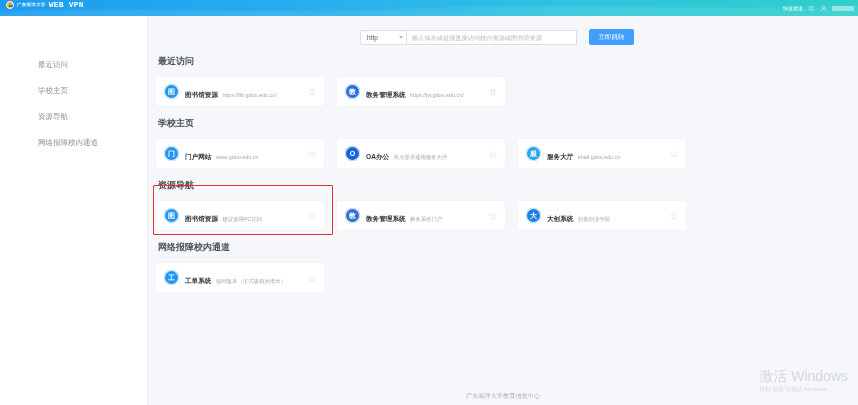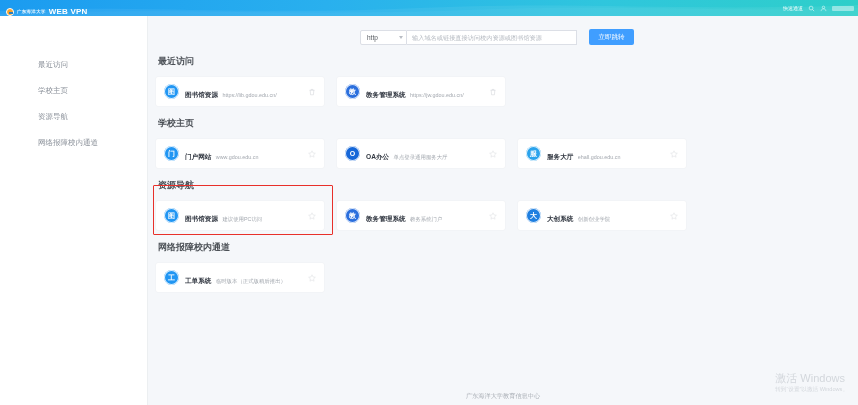--- a/index.html
+++ b/index.html
@@ -9,22 +9,23 @@
     overflow: hidden;
     background: #ffffff;
   }
 
   
   .header {
     position: relative;
     height: 16px;
     background: linear-gradient(100deg, #1b9bf0 0%, #29b0ee 38%, #2fc6dd 70%, #2ecfc9 100%);
     display: flex;
-    align-items: flex-end;
+    align-items: flex-start;
     overflow: hidden;
+    font-family: Liberation Mono, monospace;
   }
   .header-wave {
     position: absolute; left: 0; top: 0; width: 100%; height: 100%;
     opacity: .35;
   }
   .brand {
     position: relative;
     display: flex; align-items: center; gap: 3px;
     margin-left: 6px; z-index: 2;
   }
@@ -181,21 +182,21 @@
   .footer {
     position: absolute; left: 0; right: 0; bottom: 4px;
     text-align: center;
     font-size: 6.2px; color: #a9aeb5;
   }
   .watermark {
     position: absolute; right: 10px; bottom: 12px;
     text-align: left; color: #d3d7dc;
     user-select: none;
   }
-  .wm1 { font-size: 11px; line-height: 1.25; }
+  .wm1 { font-size: 14px; line-height: 1.25; }
   .wm2 { font-size: 5.6px; line-height: 1.3; }
 </style>
 </head>
 <body>
 
 <div class="header">
   <svg class="header-wave" viewBox="0 0 858 16" preserveAspectRatio="none">
     <path d="M0,11 C120,4 260,16 420,8 C560,1 700,12 858,5 L858,16 L0,16 Z" fill="#ffffff" opacity="0.18"></path>
     <path d="M0,14 C160,7 300,17 470,10 C620,4 740,13 858,8 L858,16 L0,16 Z" fill="#ffffff" opacity="0.12"></path>
   </svg>

